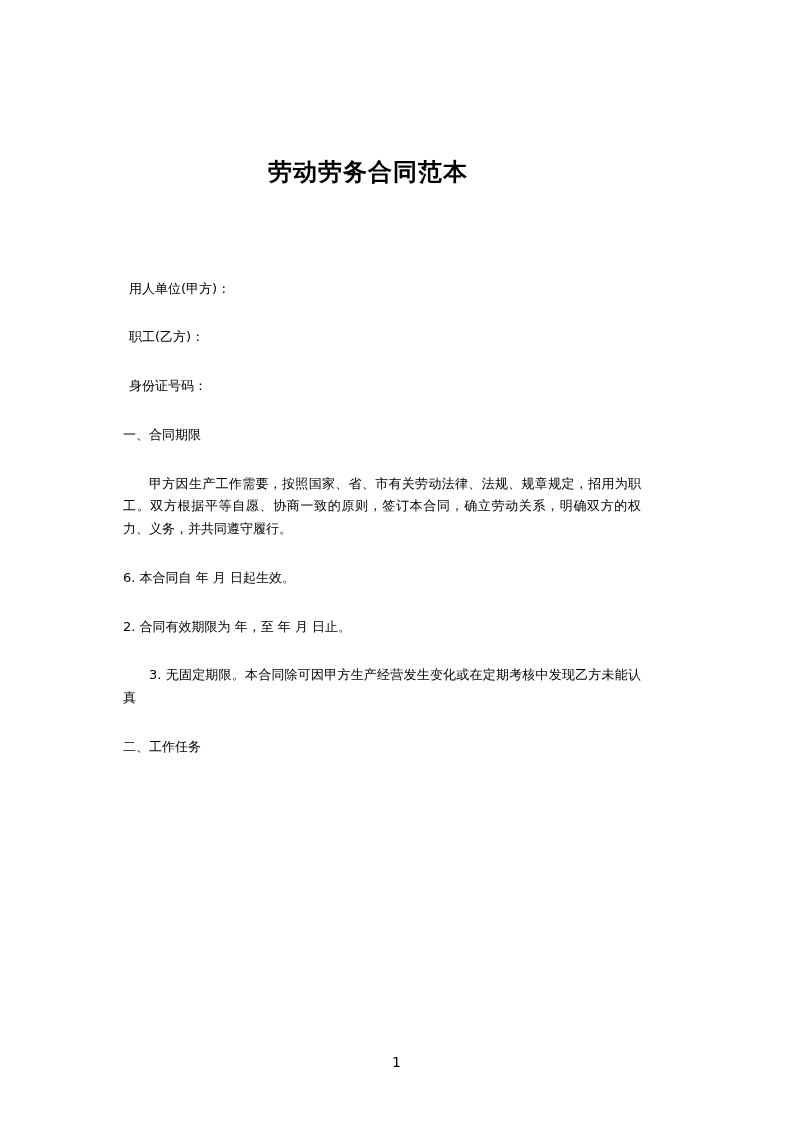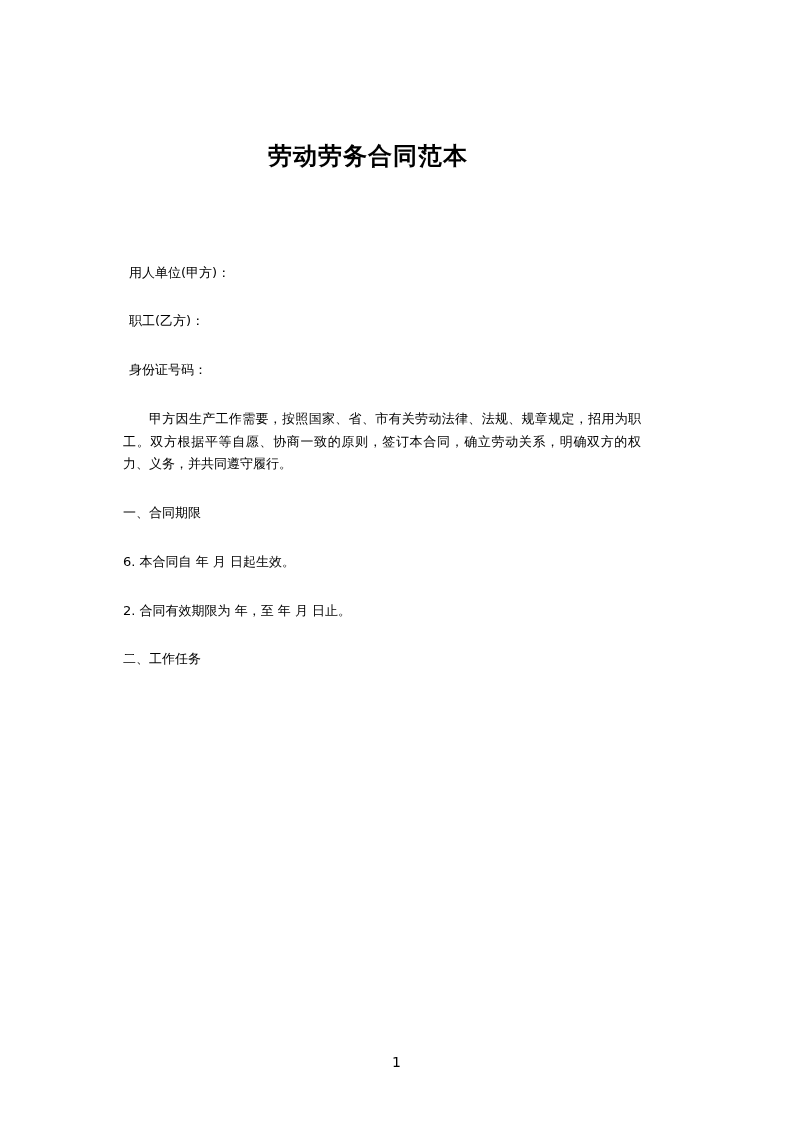--- a/index.html
+++ b/index.html
@@ -15,21 +15,21 @@
     position: relative;
     width: 793px;
     height: 1122px;
     background: #ffffff;
     box-sizing: border-box;
     overflow: hidden;
   }
   .doc-body {
     position: absolute;
     left: 0;
-    top: 0;
+    top: 16px;
     width: 736px;
     padding: 8px 95px;
     box-sizing: border-box;
   }
   .doc-title {
     margin: 0;
     padding-top: 132px;
     text-align: center;
     font-size: 24px;
     font-weight: bold;
@@ -81,28 +81,29 @@
     <h1 class="doc-title">劳动劳务合同范本</h1>
 
     <div class="spacer-after-title"></div>
 
     <p class="para indent-small">用人单位(甲方)：</p>
 
     <p class="para indent-small">职工(乙方)：</p>
 
     <p class="para indent-small">身份证号码：</p>
 
+    <p class="para heading-num">一、合同期限</p>
+
     <p class="para body-block">甲方因生产工作需要，按照国家、省、市有关劳动法律、法规、规章规定，招用为职工。双方根据平等自愿、协商一致的原则，签订本合同，确立劳动关系，明确双方的权力、义务，并共同遵守履行。</p>
-
-    <p class="para heading-num">一、合同期限</p>
 
     <p class="para flow">6. 本合同自 年 月 日起生效。</p>
 
     <p class="para flow">2. 合同有效期限为 年，至 年 月 日止。</p>
 
+    <p class="para body-block">3. 无固定期限。本合同除可因甲方生产经营发生变化或在定期考核中发现乙方未能认真</p>
 
 
 
     <p class="para heading-num">二、工作任务</p>
 
 
   </div>
 
   <div class="page-number">1</div>
 

